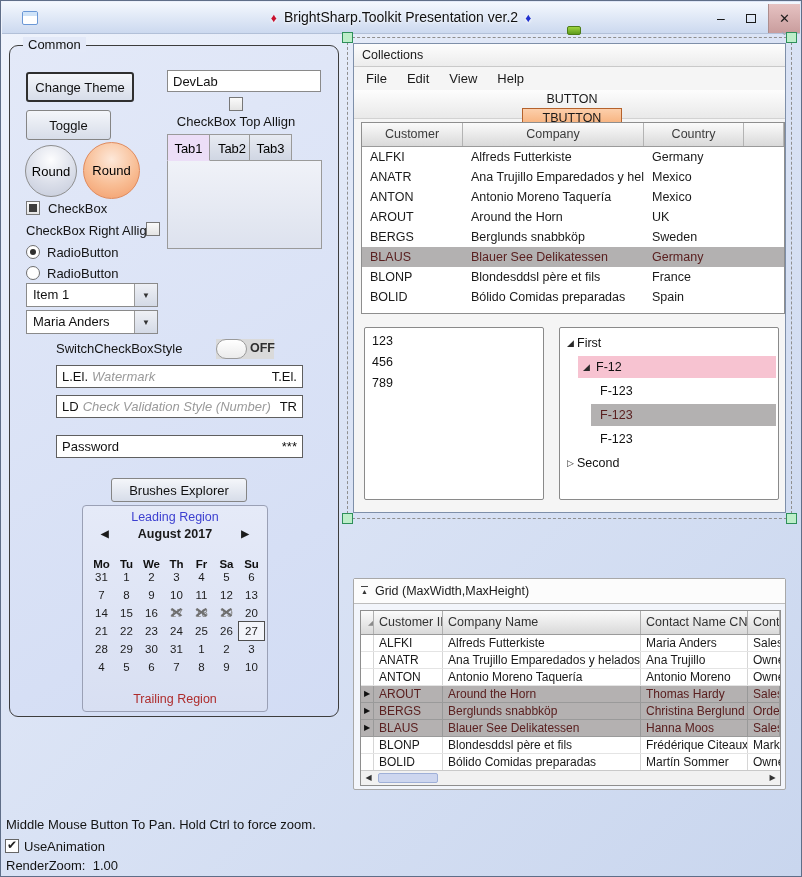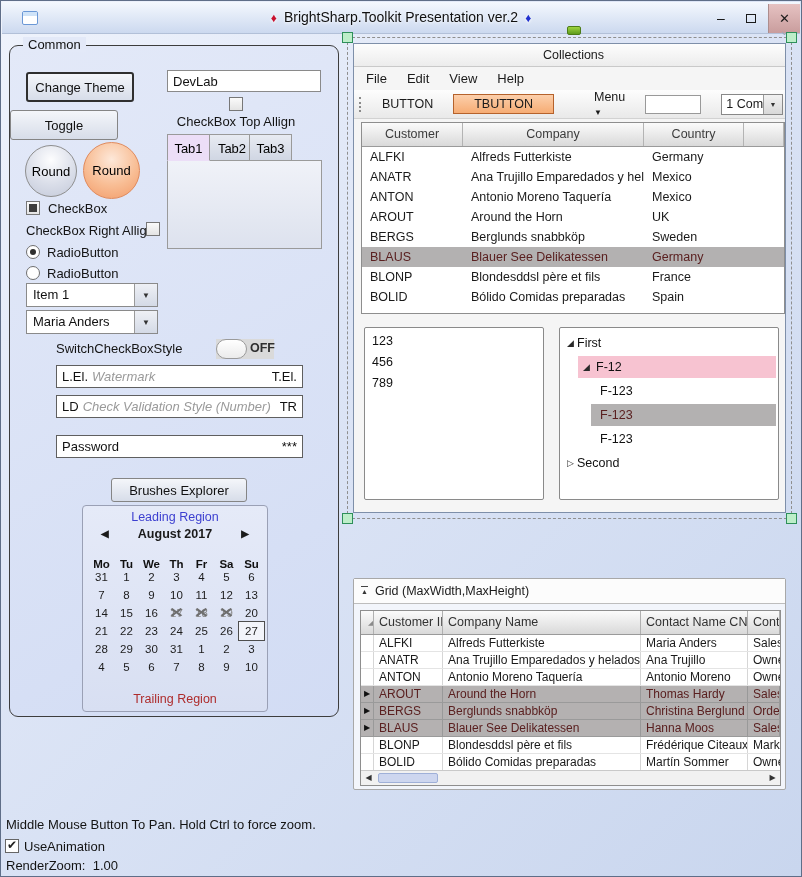--- a/index.html
+++ b/index.html
@@ -30,21 +30,21 @@
   
   .gb { position:absolute; left:8px; top:44px; width:330px; height:672px;
     border:1px solid #3d3d3d; border-radius:9px;
     background:linear-gradient(150deg,#e3e9f8,#d2dcf4); }
   .gb-legend { position:absolute; top:-9px; left:13px; padding:0 5px; font-size:13px; color:#111;
     background:#e3e9f8; }
   .btn { position:absolute; display:flex; align-items:center; justify-content:center;
     font-size:13px; color:#111; border:1px solid #858585; border-radius:3px;
     background:linear-gradient(#f4f6fa,#d7dde9); cursor:default; }
   .btn-change { left:16px; top:26px; width:108px; height:30px; border:2px solid #2f2f2f; }
-  .btn-toggle { left:0; top:64px; width:108px; height:30px; }
+  .btn-toggle { left:16px; top:64px; width:85px; height:30px; }
   .btn-brushes{ left:101px; top:432px; width:136px; height:24px; }
   .round { position:absolute; border-radius:50%; display:flex; align-items:center; justify-content:center; font-size:13px; }
   .round-gray { left:15px; top:99px; width:52px; height:52px; border:1px solid #8e8e8e;
     background:radial-gradient(circle at 50% 28%,#fdfdfe,#dadee9 55%,#c3c9d9); }
   .round-orange { left:73px; top:96px; width:57px; height:57px; border:1px solid #e08a5c;
     background:radial-gradient(circle at 50% 30%,#fde8d9,#f8bd94 55%,#f29a67); }
   .txt { position:absolute; font-size:13px; color:#141414; }
   .input { position:absolute; background:#fff; border:1px solid #8a8a8a; font-size:13px; color:#111; padding-left:5px; }
   .chk-box { position:absolute; width:14px; height:14px; border:1px solid #777;
     background:linear-gradient(#fafafa,#e4e4e4); }
@@ -101,25 +101,25 @@
   .handle { position:absolute; width:11px; height:11px; background:#bdeec9; border:1px solid #2e8f5a; }
   .h-tl { left:-6px; top:-6px; } .h-tr { right:-6px; top:-6px; }
   .h-bl { left:-6px; bottom:-6px; } .h-br { right:-6px; bottom:-6px; }
   .anchor-icon { position:absolute; left:219px; top:-12px; width:14px; height:9px;
     background:linear-gradient(#9ed43e,#5f9c1e); border:1px solid #4c7c18; border-radius:2px; }
 
   
   .cwin { position:absolute; left:352px; top:42px; width:433px; height:470px;
     background:#f5f5f5; border:1px solid #7e8fa9; }
   .cw-title { height:23px; line-height:23px; padding-left:8px; font-size:12.5px; color:#1a1a1a;
-    background:linear-gradient(#fdfdfd,#ececec); border-bottom:1px solid #c9c9c9;text-align:center; }
+    background:linear-gradient(#fdfdfd,#ececec); border-bottom:1px solid #c9c9c9; }
   .cw-menu { display:flex; height:23px; align-items:center; padding-left:2px; background:#f5f5f5; font-size:13px; color:#1a1a1a; }
   .cw-menu span { padding:0 10px; }
-  .cw-toolbar { display:flex; height:29px; align-items:center; gap:20px; padding-left:5px;
-    background:linear-gradient(#fdfdfd,#e9e9e9); border-bottom:1px solid #d2d2d2; font-size:12.5px; color:#1a1a1a; }
+  .cw-toolbar { display:flex; height:29px; align-items:center; gap:2px; padding-left:5px;
+    background:linear-gradient(#fdfdfd,#e9e9e9); border-bottom:1px solid #d2d2d2; font-size:12.5px; color:#1a1a1a;flex-direction:column; }
   .tb-grip { width:0; height:15px; border-left:2px dotted #8a8a8a; margin-right:1px; }
   .tb-chip-orange { padding:2px 20px; background:linear-gradient(#fccfab,#f6ac74); border:1px solid #b5622c; }
   .tb-sep { width:1px; height:19px; background:#c2c2c2; }
   .tb-menu-arrow { font-size:8px; }
   .tb-input { width:56px; height:19px; border:1px solid #999; background:#fff; font-size:12px; padding-left:3px; }
   .tb-combo { width:62px; height:21px; border:1px solid #888; background:#fff; display:flex; }
   .tb-combo .val { flex:1; font-size:12.5px; line-height:19px; padding-left:4px; overflow:hidden; white-space:nowrap; }
   .tb-combo .cbtn { width:19px; border-left:1px solid #999; background:linear-gradient(#f2f2f2,#d8d8d8);
     display:flex; align-items:center; justify-content:center; font-size:7px; color:#333; }
   .tb-radio { padding:1px 3px; }

